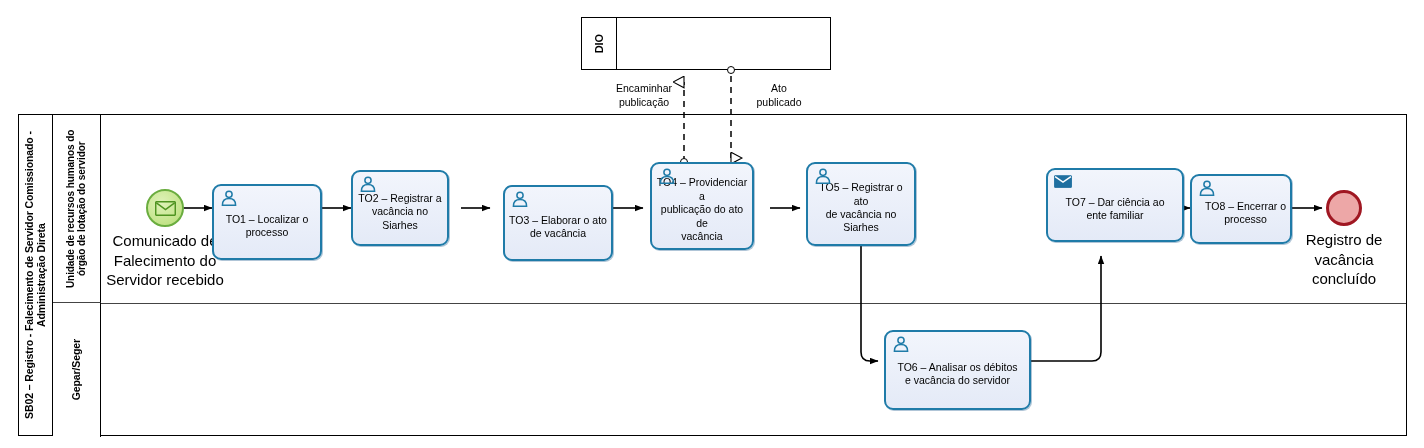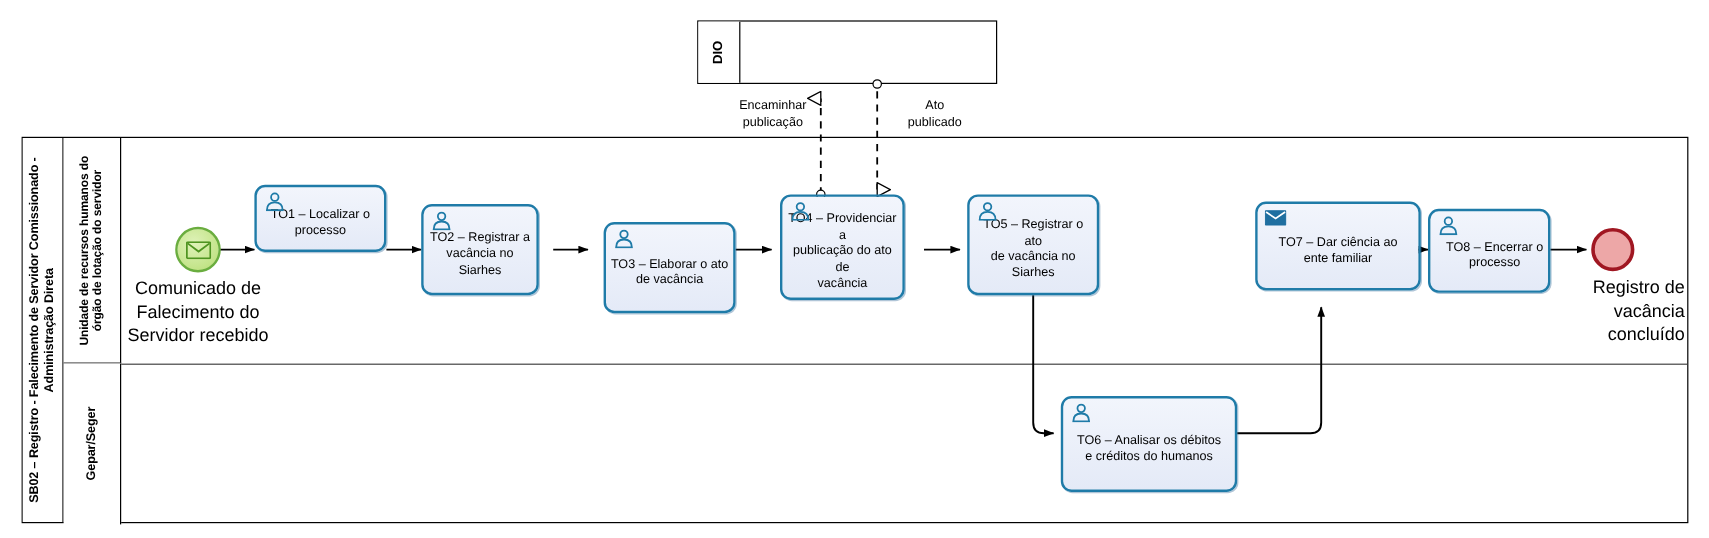--- a/index.html
+++ b/index.html
@@ -185,21 +185,21 @@
   <div class="abs start-event" style="left:146px;top:189px;width:38px;height:38px;">
     <svg width="21" height="15" viewBox="0 0 21 15">
       <rect x="0.7" y="0.7" width="19.6" height="13.6" rx="1" fill="none" stroke="#4F9421" stroke-width="1.5"></rect>
       <path d="M1.4,1.8 L10.5,8.6 L19.6,1.8" fill="none" stroke="#4F9421" stroke-width="1.5"></path>
     </svg>
   </div>
   <div class="event-caption" style="left:105px;top:231px;width:120px;">Comunicado de
 Falecimento do
 Servidor recebido</div>
 
-  <div class="abs task" style="left:212px;top:154px;width:110px;height:56px;">
+  <div class="abs task" style="left:212px;top:184px;width:110px;height:76px;">
     <svg class="task-icon" viewBox="0 0 18 16">
       <circle cx="9" cy="4.3" r="3.1" fill="none" stroke="#1F7BA8" stroke-width="1.5"></circle>
       <path d="M2.4,15.2 C2.4,10.6 5.3,8.6 9,8.6 C12.7,8.6 15.6,10.6 15.6,15.2 Z" fill="none" stroke="#1F7BA8" stroke-width="1.5"></path>
     </svg>
     <div class="task-label">TO1 – Localizar o
 processo</div>
   </div>
 
   <div class="abs task" style="left:351px;top:170px;width:98px;height:76px;">
     <svg class="task-icon" viewBox="0 0 18 16">
@@ -238,21 +238,21 @@
 de vacância no
 Siarhes</div>
   </div>
 
   <div class="abs task" style="left:884px;top:330px;width:147px;height:80px;">
     <svg class="task-icon" viewBox="0 0 18 16">
       <circle cx="9" cy="4.3" r="3.1" fill="none" stroke="#1F7BA8" stroke-width="1.5"></circle>
       <path d="M2.4,15.2 C2.4,10.6 5.3,8.6 9,8.6 C12.7,8.6 15.6,10.6 15.6,15.2 Z" fill="none" stroke="#1F7BA8" stroke-width="1.5"></path>
     </svg>
     <div class="task-label">TO6 – Analisar os débitos
-e créditos do humanos</div>
+e vacância do servidor</div>
   </div>
 
   <div class="abs task" style="left:1046px;top:168px;width:138px;height:74px;">
     <svg class="task-icon" viewBox="0 0 20 15">
       <rect x="0.5" y="0.5" width="19" height="13" rx="0.6" fill="#1F6FA0" stroke="#1F6FA0" stroke-width="1"></rect>
       <path d="M1.2,1.6 L10,7.6 L18.8,1.6" fill="none" stroke="#ffffff" stroke-width="1.6"></path>
     </svg>
     <div class="task-label">TO7 – Dar ciência ao
 ente familiar</div>
   </div>
@@ -260,16 +260,16 @@
   <div class="abs task" style="left:1190px;top:174px;width:102px;height:70px;justify-content:flex-end;">
     <svg class="task-icon" viewBox="0 0 18 16">
       <circle cx="9" cy="4.3" r="3.1" fill="none" stroke="#1F7BA8" stroke-width="1.5"></circle>
       <path d="M2.4,15.2 C2.4,10.6 5.3,8.6 9,8.6 C12.7,8.6 15.6,10.6 15.6,15.2 Z" fill="none" stroke="#1F7BA8" stroke-width="1.5"></path>
     </svg>
     <div class="task-label">TO8 – Encerrar o
 processo</div>
   </div>
 
   <div class="abs end-event" style="left:1326px;top:190px;width:36px;height:36px;"></div>
-  <div class="event-caption" style="left:1284px;top:230px;width:120px;text-align:right;">Registro de
+  <div class="event-caption" style="left:1284px;top:230px;width:120px;">Registro de
 vacância concluído</div>
 
 </div>
 
 </body></html>

